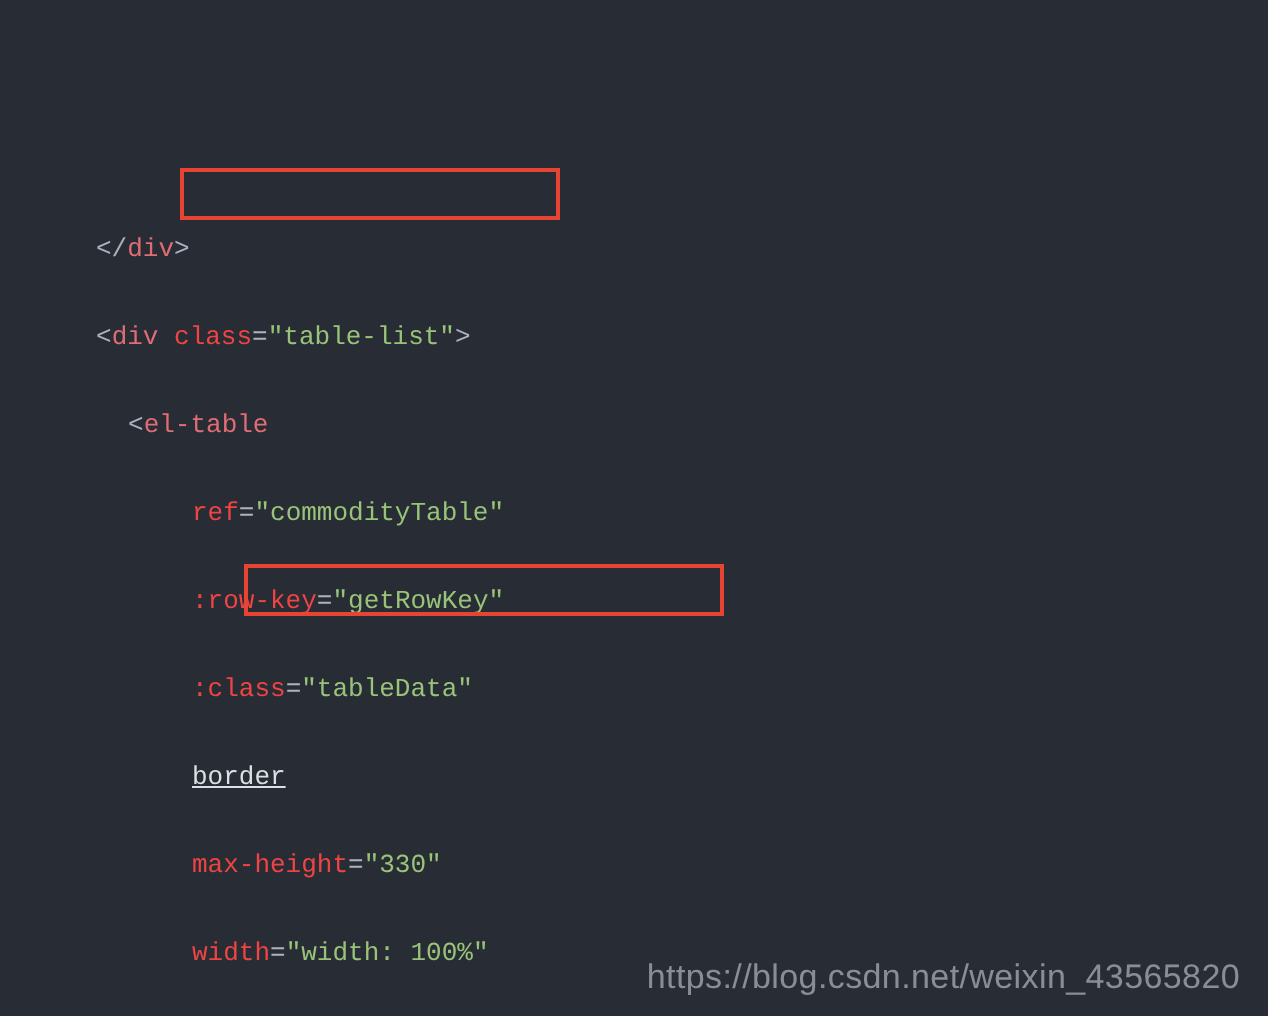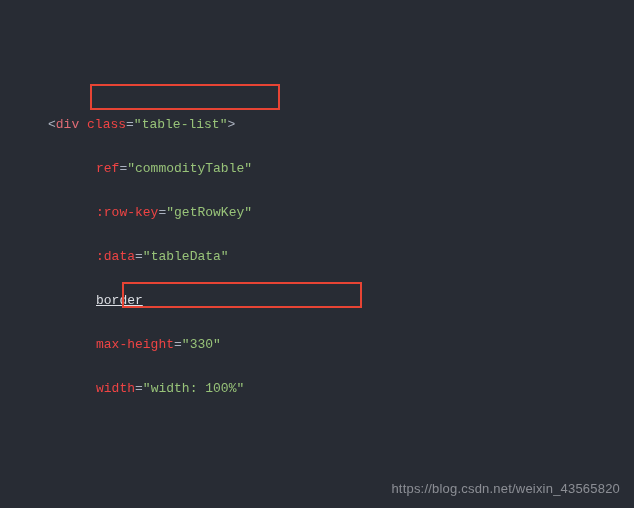--- a/index.html
+++ b/index.html
@@ -30,36 +30,38 @@
   .hl {
     position: absolute;
     border: 2px solid #e74434;
     pointer-events: none;
   }
   .watermark {
     position: absolute;
     right: 14px;
     bottom: 8px;
     color: rgba(220,223,228,0.55);
-    font-size: 13px;
+    font-size: 17px;
     font-family: Arial, sans-serif;
     letter-spacing: 0.2px;
     pointer-events: none;
   }
 </style>
 </head>
 <body>
 
 
 
 <div class="code">
+<span class="ln i1"><span class="p">&lt;/</span><span class="t">div</span><span class="p">&gt;</span></span>
 <span class="ln i1"><span class="p">&lt;</span><span class="t">div</span><span> </span><span class="a">class</span><span class="p">=</span><span class="s">"table-list"</span><span class="p">&gt;</span></span>
+<span class="ln i2"><span class="p">&lt;</span><span class="t">el-table</span></span>
 <span class="ln i3"><span class="a">ref</span><span class="p">=</span><span class="s">"commodityTable"</span></span>
 <span class="ln i3"><span class="a">:row-key</span><span class="p">=</span><span class="s">"getRowKey"</span></span>
-<span class="ln i3"><span class="a">:data</span><span class="p">=</span><span class="s">"tableData"</span></span>
+<span class="ln i3"><span class="a">:class</span><span class="p">=</span><span class="s">"tableData"</span></span>
 <span class="ln i3"><span class="w">border</span></span>
 <span class="ln i3"><span class="a">max-height</span><span class="p">=</span><span class="s">"330"</span></span>
 <span class="ln i3"><span class="a">width</span><span class="p">=</span><span class="s">"width: 100%"</span></span>
 
 
 
 
 
 
 

